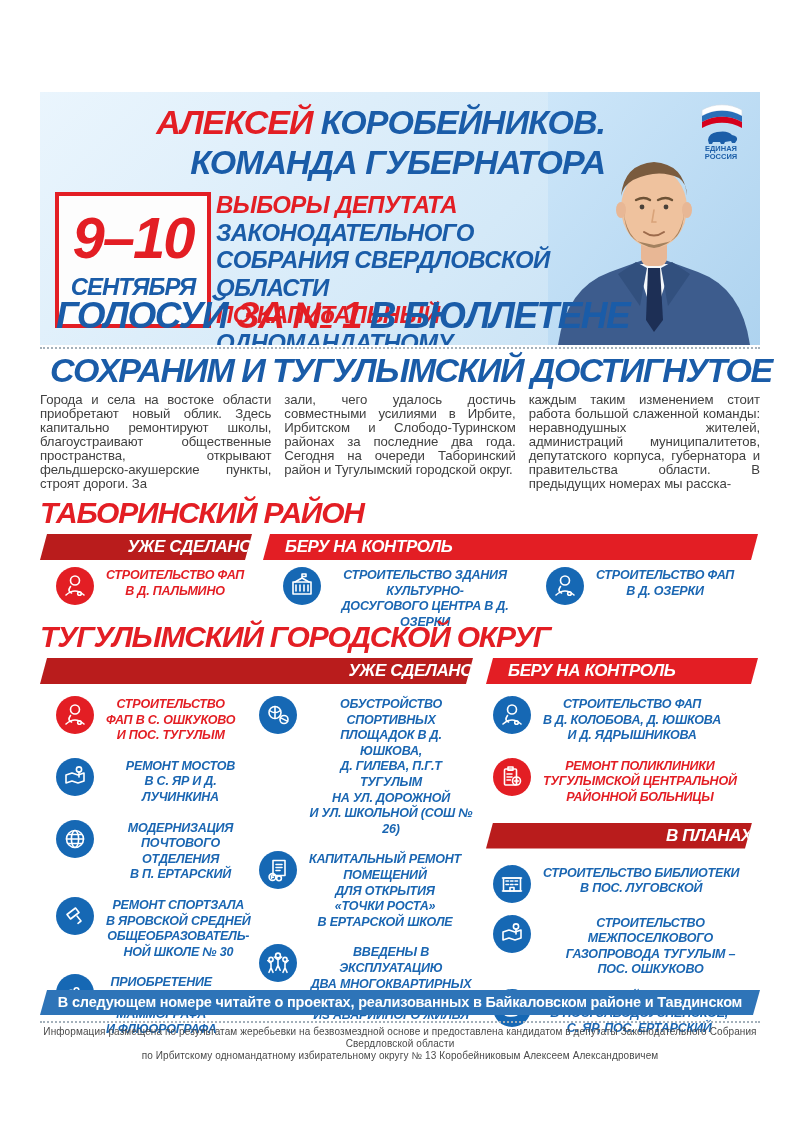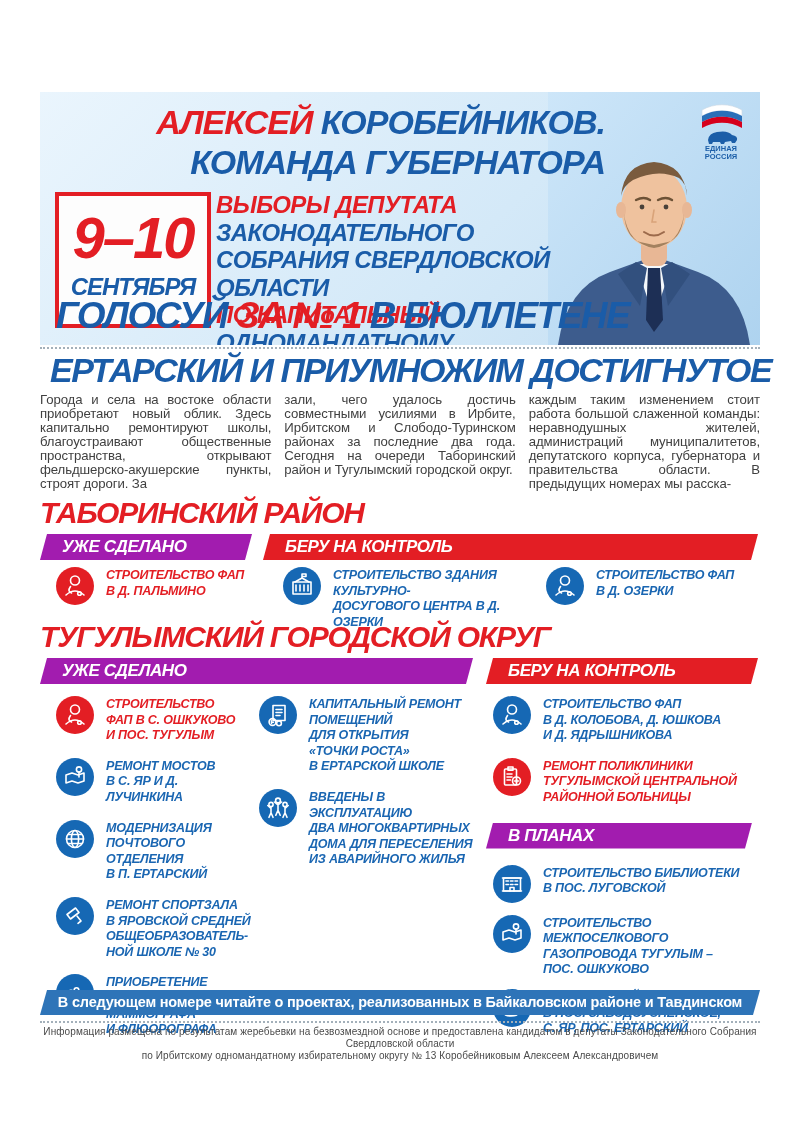--- a/index.html
+++ b/index.html
@@ -40,25 +40,25 @@
   .intro .col{flex:1;font-size:13.2px;line-height:14px;color:#404040;text-align:justify;letter-spacing:-0.1px;}
 
   
   .sec-title{position:absolute;left:40px;color:#e31e24;font-weight:bold;font-style:italic;
              font-size:30px;letter-spacing:-1.2px;white-space:nowrap;}
 
   
   .bar{position:absolute;height:26px;line-height:26px;color:#fff;font-weight:bold;font-style:italic;
        font-size:17px;letter-spacing:-0.4px;padding-left:22px;box-sizing:border-box;
        clip-path:polygon(7px 0, 100% 0, calc(100% - 7px) 100%, 0 100%);}
-  .bar.blue{background:#a21caf;}
+  .bar.blue{background:#b91c1c;text-align:right;}
   .bar.red{background:#e31e24;}
 
   
-  .item{display:flex;align-items:flex-start;gap:11px;margin-bottom:13px;}
+  .item{display:flex;align-items:flex-start;gap:11px;margin-bottom:13px;text-align:center;}
   .item .itxt{font-weight:bold;font-style:italic;font-size:12.5px;line-height:15.6px;
               letter-spacing:-0.2px;white-space:pre-line;padding-top:2px;}
   .item.red .itxt{color:#e31e24;} .item.blue .itxt{color:#1a66b2;}
   .icon{width:40px;height:40px;flex:0 0 40px;}
   .item.red .icon .bg{fill:#e31e24;} .item.blue .icon .bg{fill:#1668b4;}
   .icon .art{stroke:#ffffff;fill:none;stroke-width:1.6;stroke-linecap:round;stroke-linejoin:round;}
   .tab-items .item{position:absolute;margin:0;width:230px;}
   .colwrap{position:absolute;top:695px;}
 
   
@@ -136,21 +136,21 @@
       <div class="t-blue">СОБРАНИЯ СВЕРДЛОВСКОЙ ОБЛАСТИ</div>
       <div><span class="t-red">ПО КАПИТАЛЬНЫЙ </span><span class="t-blue">ОДНОМАНДАТНОМУ</span></div>
       <div><span class="t-blue">ИЗБИРАТЕЛЬНОМУ </span><span class="t-red">ОКРУГУ № 13</span></div>
     </div>
 
     <div class="slogan"><span class="t-blue">ГОЛОСУЙ </span><span class="t-red">ЗА № 1 </span><span class="t-blue">В БЮЛЛЕТЕНЕ</span></div>
   </div>
 
   <div class="dotted" style="top:347px;"></div>
 
-  <div class="main-heading">ЕРТАРСКИЙ И ПРИУМНОЖИМ ДОСТИГНУТОЕ</div>
+  <div class="main-heading">СОХРАНИМ И ТУГУЛЫМСКИЙ ДОСТИГНУТОЕ</div>
 
   <div class="intro">
     <div class="col">Города и села на востоке области приобретают новый облик. Здесь капитально ремонтируют школы, благоустраивают общественные пространства, открывают фельдшерско-акушерские пункты, строят дороги. За</div>
     <div class="col">зали, чего удалось достичь совместными усилиями в Ирбите, Ирбитском и Слободо-Туринском районах за последние два года. Сегодня на очереди Таборинский район и Тугулымский городской округ.</div>
     <div class="col">каждым таким изменением стоит работа большой слаженной команды: неравнодушных жителей, администраций муниципалитетов, депутатского корпуса, губернатора и правительства области. В предыдущих номерах мы расска-</div>
   </div>
 
   <div class="sec-title" style="top:496px;">ТАБОРИНСКИЙ РАЙОН</div>
   <div class="bar blue" style="left:40px;top:534px;width:212px;">УЖЕ СДЕЛАНО</div>
   <div class="bar red" style="left:263px;top:534px;width:495px;">БЕРУ НА КОНТРОЛЬ</div>
@@ -266,20 +266,36 @@
           </g>
         </svg>
       <div class="itxt">ПРИОБРЕТЕНИЕ
 ЦИФРОВОГО
 МАММОГРАФА
 И ФЛЮОРОГРАФА</div>
     </div>
   </div>
 
   <div class="colwrap" style="left:258px;width:215px;">
+    <div class="item blue">
+      <svg class="icon" viewBox="0 0 40 40">
+          <circle class="bg" cx="20" cy="20" r="19"></circle>
+          <g class="art">
+            <circle cx="17" cy="17.5" r="6"></circle>
+            <path d="M11.6,15.5 q5.4,4.5 10.8,0 M17,11.5 v12"></path>
+            <circle cx="26" cy="24.5" r="4"></circle>
+            <path d="M22.4,22.6 l7.2,3.8"></path>
+          </g>
+        </svg>
+      <div class="itxt">ОБУСТРОЙСТВО СПОРТИВНЫХ
+ПЛОЩАДОК В Д. ЮШКОВА,
+Д. ГИЛЕВА, П.Г.Т ТУГУЛЫМ
+НА УЛ. ДОРОЖНОЙ
+И УЛ. ШКОЛЬНОЙ (СОШ № 26)</div>
+    </div>
     <div class="item blue">
       <svg class="icon" viewBox="0 0 40 40">
           <circle class="bg" cx="20" cy="20" r="19"></circle>
           <g class="art">
             <rect x="15" y="10.5" width="12" height="15"></rect>
             <path d="M18,14.5 h6 M18,17.5 h6 M18,20.5 h4"></path>
             <circle cx="14.5" cy="27" r="3.4"></circle>
             <path d="M13.5,25.8 v2.6 M13.5,27.3 h2"></path>
             <circle cx="21" cy="28.3" r="2.4"></circle>
           </g>

